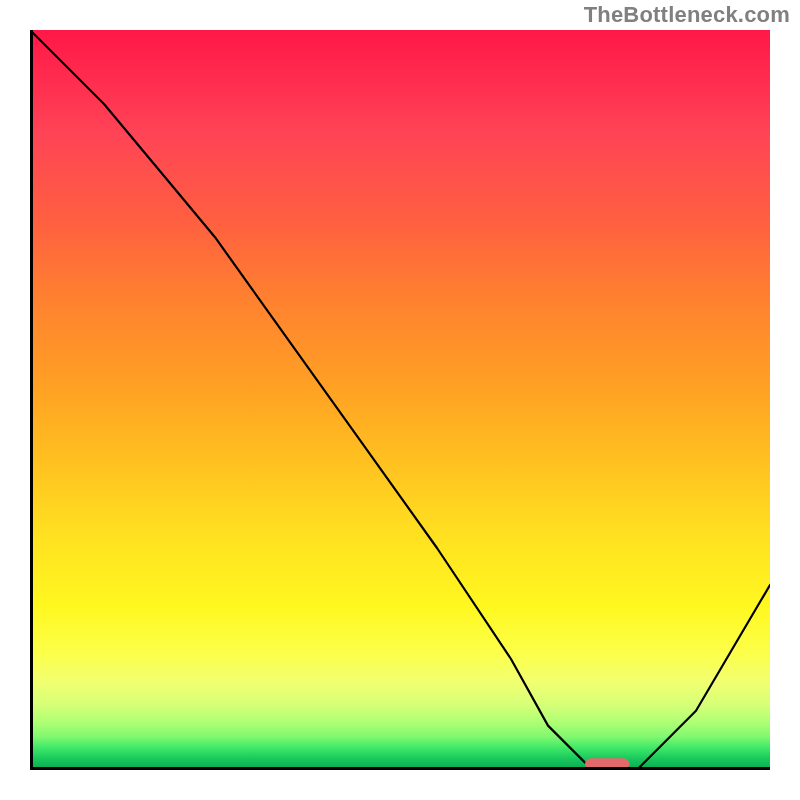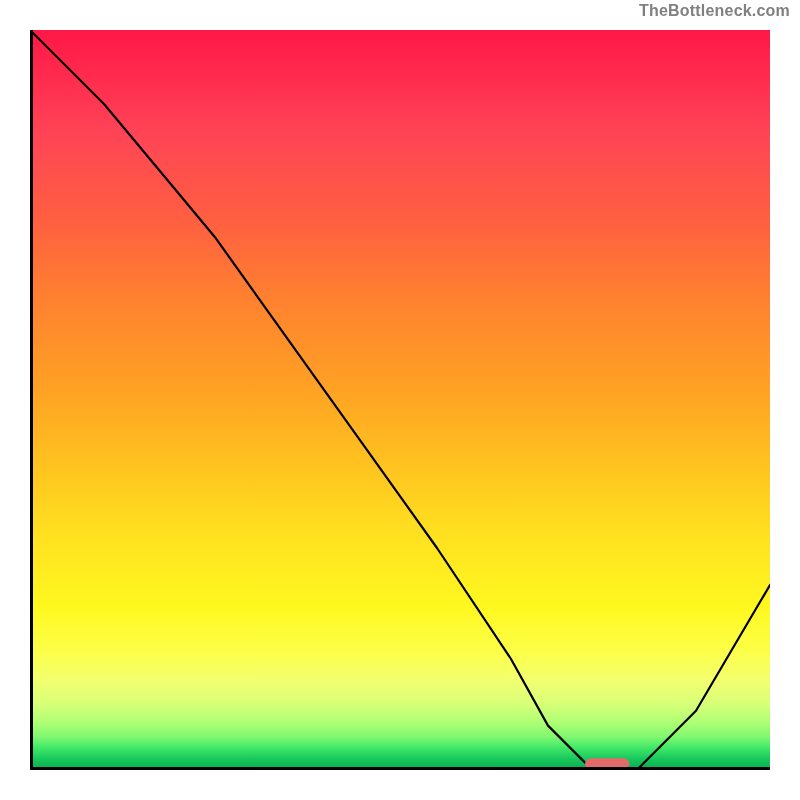--- a/index.html
+++ b/index.html
@@ -12,21 +12,21 @@
   }
   .container {
     position: relative;
     width: 800px;
     height: 800px;
   }
   .attribution {
     position: absolute;
     top: 2px;
     right: 10px;
-    font-size: 16px;
+    font-size: 22px;
     font-weight: bold;
     color: #808080;
     letter-spacing: 0.2px;
   }
   .plot-area {
     position: absolute;
     left: 30px;
     top: 30px;
     width: 740px;
     height: 740px;

